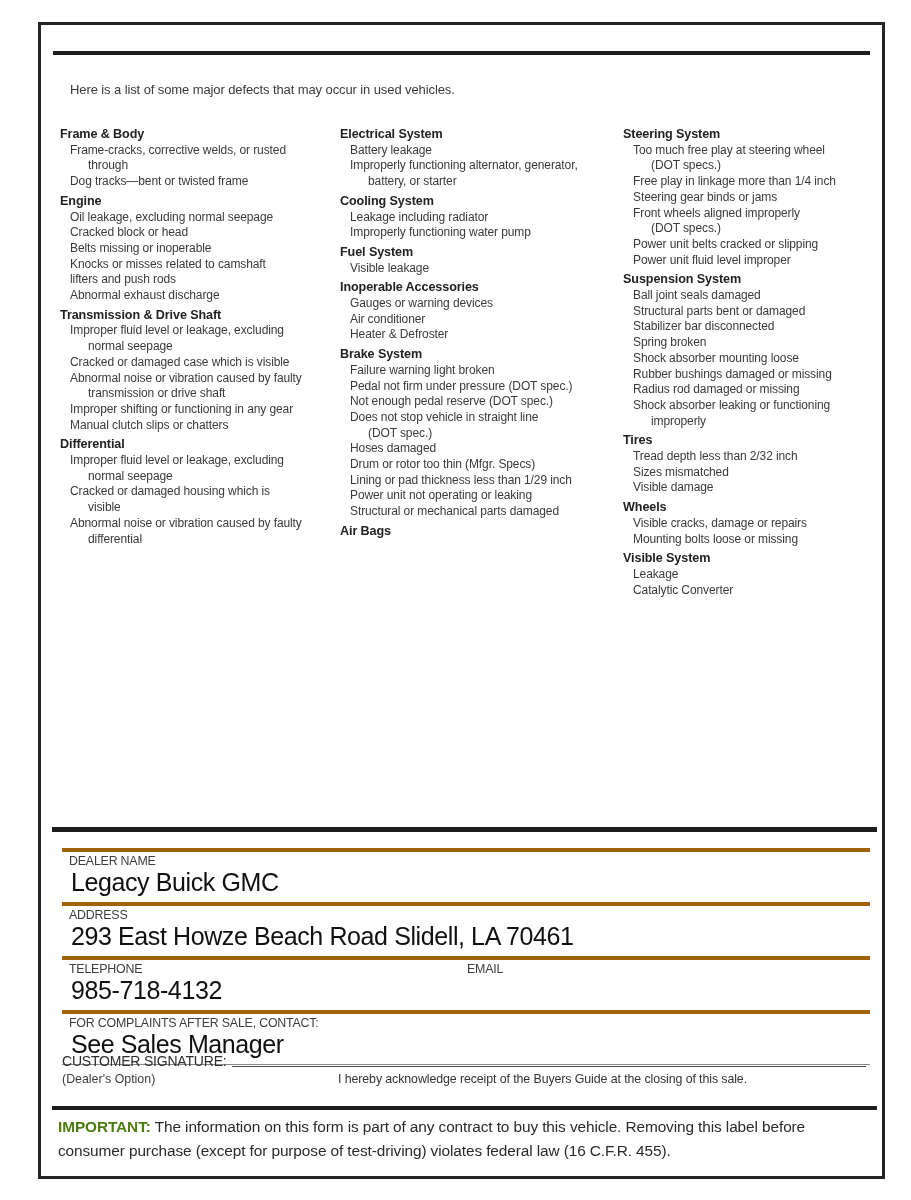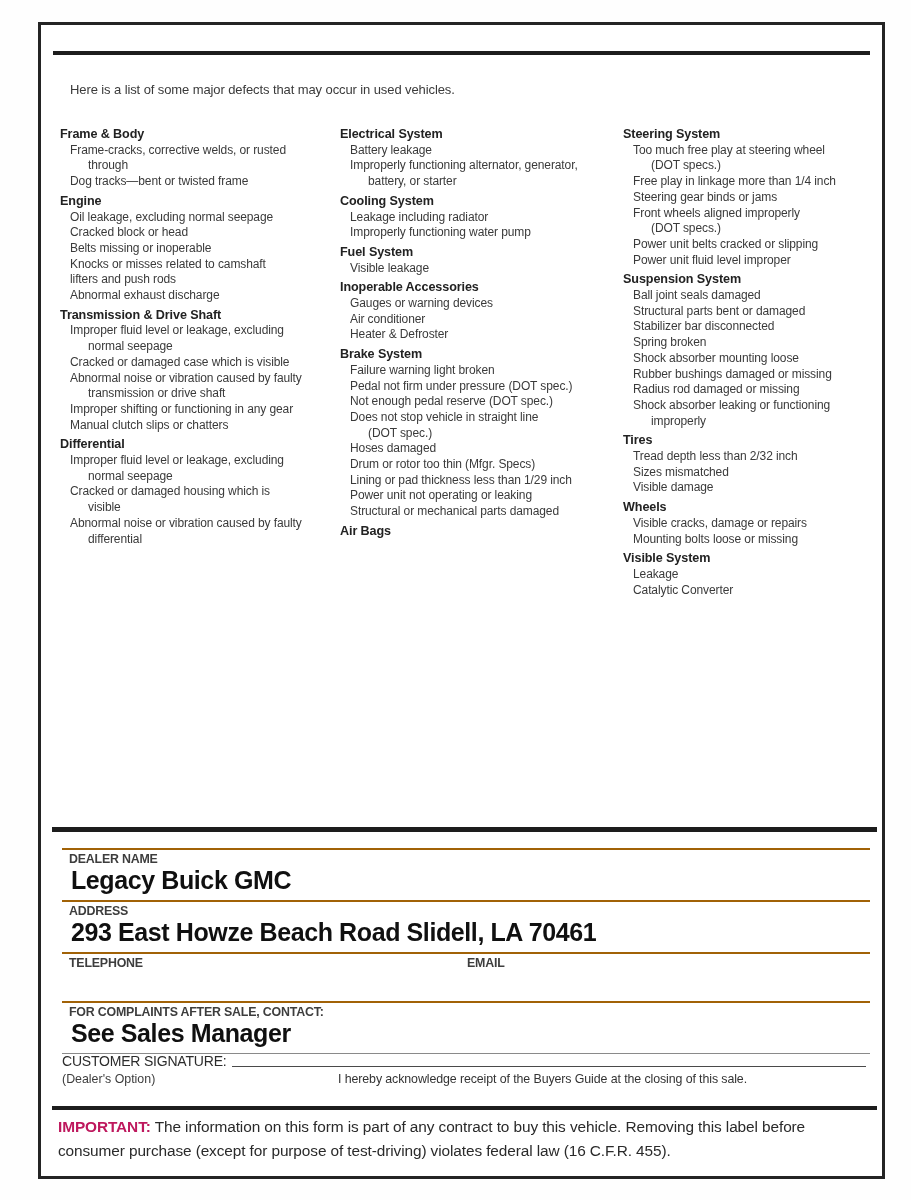--- a/index.html
+++ b/index.html
@@ -31,21 +31,21 @@
   .defect-section:first-child{margin-top:0;}
   .defect-title{
     font-weight:bold;font-size:12.6px;line-height:15.7px;color:#222;
     letter-spacing:-0.1px;
   }
   .defect-item{
     font-size:12px;line-height:15.7px;color:#3a3a3a;letter-spacing:-0.1px;
     padding-left:28px;text-indent:-18px;white-space:pre-line;
   }
   .form{position:absolute;left:62px;top:848px;right:41px;}
-  .field{border-top:2px solid #a16207;font-weight:bold;}
+  .field{border-top:4px solid #a16207;}
   .field:last-child{border-bottom:1px solid #8a8a8a;}
   .flabel{
     font-size:12.4px;color:#3d3d3d;padding:2px 0 0 7px;letter-spacing:-0.2px;
   }
   .fvalue{
     font-size:25px;color:#101010;letter-spacing:-0.4px;
     padding:0 0 5px 9px;min-height:26px;
   }
   .frow{display:flex;}
   .frow .fl-left{width:391px;}
@@ -54,21 +54,21 @@
   .sig-line1{display:flex;align-items:flex-end;}
   .sig-label{font-size:14px;color:#2c2c2c;letter-spacing:-0.2px;white-space:nowrap;}
   .sig-rule{flex:1;border-bottom:1.5px solid #4a4a4a;margin:0 4px 2px 6px;height:14px;}
   .sig-line2{display:flex;margin-top:3px;}
   .sig-sublabel{width:276px;font-size:12.4px;color:#3d3d3d;}
   .sig-ack{font-size:12.4px;color:#333;letter-spacing:-0.1px;}
   .important{
     position:absolute;left:58px;top:1115px;right:52px;
     font-size:15.4px;line-height:24px;color:#2a2a2a;letter-spacing:-0.1px;
   }
-  .important b{color:#be185d;}
+  .important b{color:#4d7c0f;}
 </style>
 </head>
 <body>
 
 <div class="page">
   <div class="frame"></div>
 
   <div class="rule rule-top"></div>
 
   <div class="intro">Here is a list of some major defects that may occur in used vehicles.</div>
@@ -202,20 +202,21 @@
     <div class="field">
       <div class="flabel">ADDRESS</div>
       <div class="fvalue">293 East Howze Beach Road Slidell, LA 70461</div>
     </div>
     <div class="field">
       <div class="frow">
         <div class="flabel fl-left">TELEPHONE</div>
         <div class="flabel fl-right">EMAIL</div>
       </div>
       <div class="frow">
+        <div class="fvalue fl-left">985-718-4132</div>
         <div class="fvalue fl-right"></div>
       </div>
     </div>
     <div class="field">
       <div class="flabel">FOR COMPLAINTS AFTER SALE, CONTACT:</div>
       <div class="fvalue">See Sales Manager</div>
     </div>
   </div>
 
   <div class="signature">

